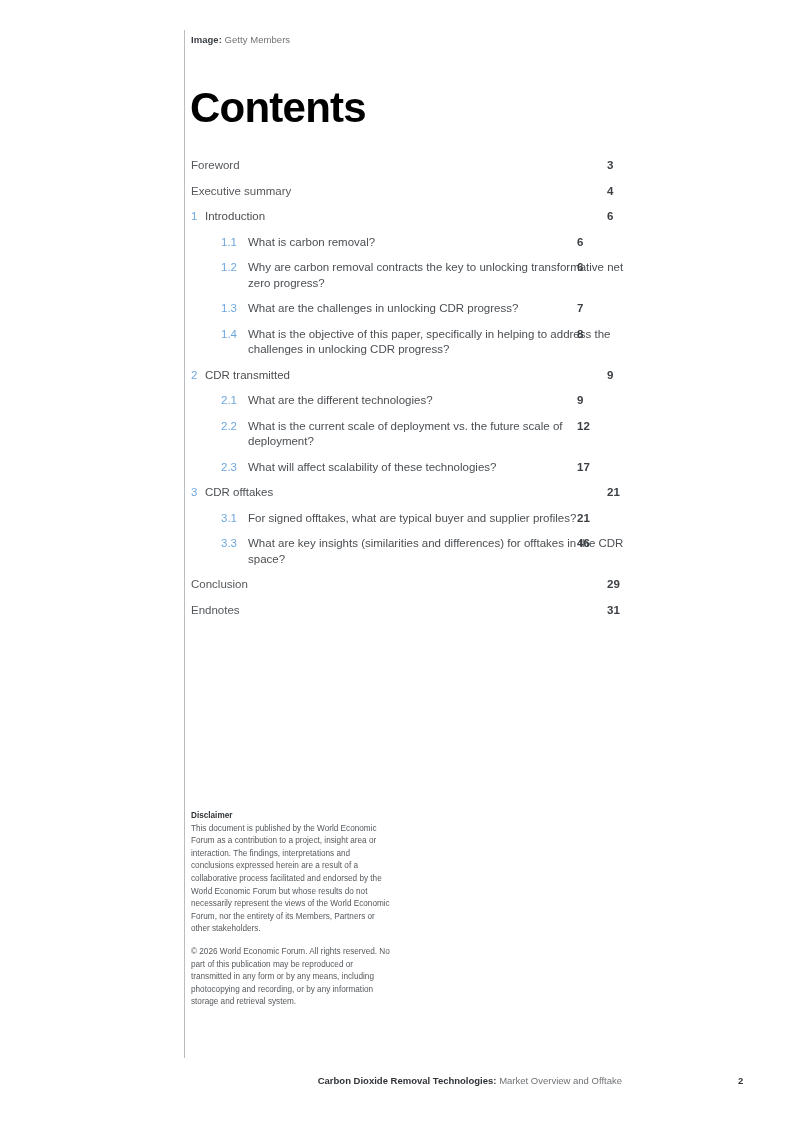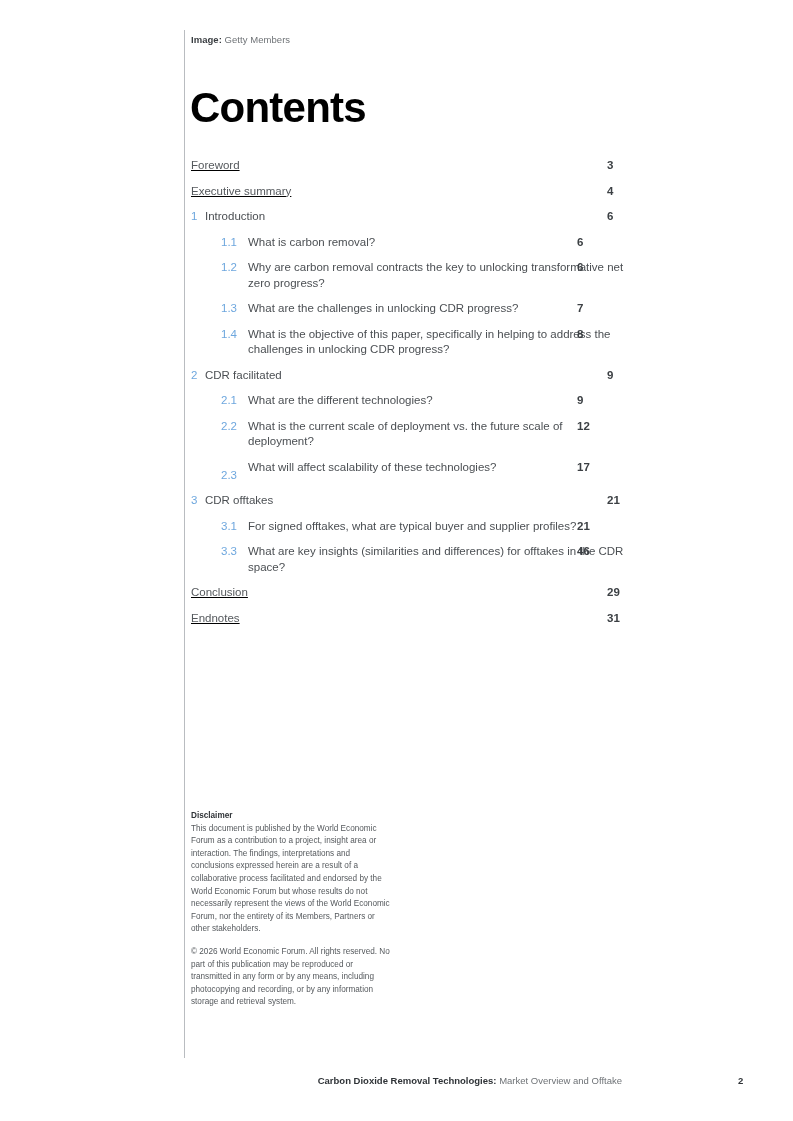--- a/index.html
+++ b/index.html
@@ -61,21 +61,21 @@
     width: 445px;
   }
   .toc-row {
     position: relative;
     display: flex;
     align-items: flex-start;
     margin-bottom: 10px;
   }
   .toc-row.lvl1 { margin-bottom: 10px; }
   .toc-row.lvl2 { margin-bottom: 10px; padding-left: 30px; }
-  .toc-row.plain { margin-bottom: 10px; text-decoration: underline; }
+  .toc-row.plain { margin-bottom: 10px; }
 
   .toc-num {
     flex: 0 0 auto;
     color: #6ea7de;
     font-size: 11.5px;
     line-height: 15.5px;
     font-weight: 400;
   }
   .lvl1 .toc-num { width: 14px; }
   .lvl2 .toc-num { width: 27px; }
@@ -195,35 +195,35 @@
         <span class="toc-label">What are the challenges in unlocking CDR progress?</span>
         <span class="toc-page">7</span>
       </div>
       <div class="toc-row lvl2">
         <span class="toc-num" style="color: rgb(110, 167, 222);">1.4</span>
         <span class="toc-label">What is the objective of this paper, specifically in helping to address the challenges in unlocking CDR progress?</span>
         <span class="toc-page">8</span>
       </div>
       <div class="toc-row lvl1">
         <span class="toc-num" style="color: rgb(110, 167, 222);">2</span>
-        <span class="toc-label">CDR facilitated</span>
+        <span class="toc-label">CDR transmitted</span>
         <span class="toc-page">9</span>
       </div>
       <div class="toc-row lvl2">
         <span class="toc-num" style="color: rgb(110, 167, 222);">2.1</span>
         <span class="toc-label">What are the different technologies?</span>
         <span class="toc-page">9</span>
       </div>
       <div class="toc-row lvl2">
         <span class="toc-num" style="color: rgb(110, 167, 222);">2.2</span>
         <span class="toc-label">What is the current scale of deployment vs. the future scale of deployment?</span>
         <span class="toc-page">12</span>
       </div>
       <div class="toc-row lvl2">
-        <span class="toc-num" style="color: rgb(110, 167, 222); margin-top: 8px;">2.3</span>
+        <span class="toc-num" style="color: rgb(110, 167, 222);">2.3</span>
         <span class="toc-label">What will affect scalability of these technologies?</span>
         <span class="toc-page">17</span>
       </div>
       <div class="toc-row lvl1">
         <span class="toc-num" style="color: rgb(110, 167, 222);">3</span>
         <span class="toc-label">CDR offtakes</span>
         <span class="toc-page">21</span>
       </div>
       <div class="toc-row lvl2">
         <span class="toc-num" style="color: rgb(110, 167, 222);">3.1</span>

